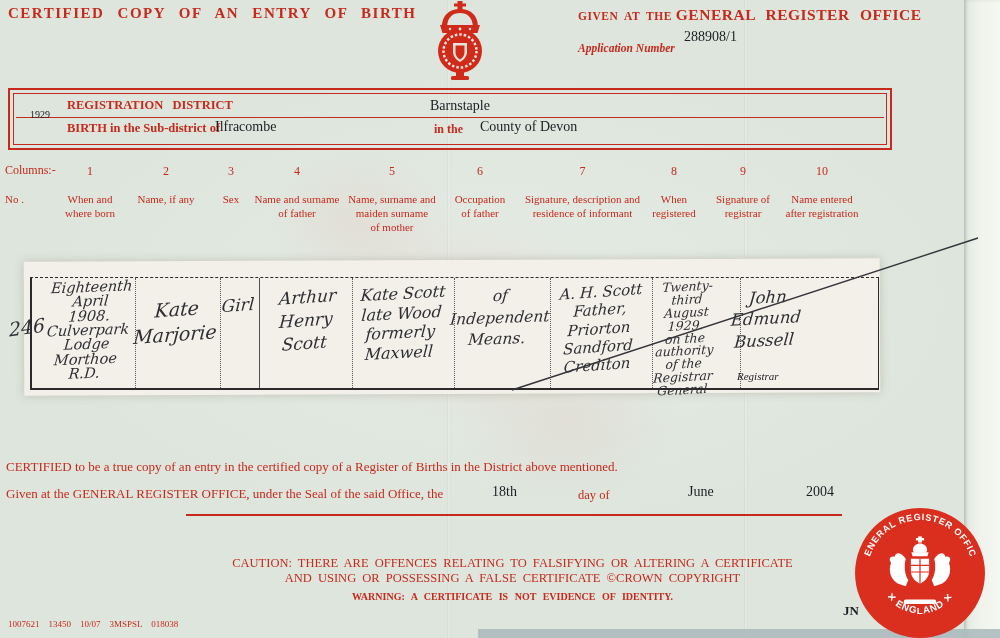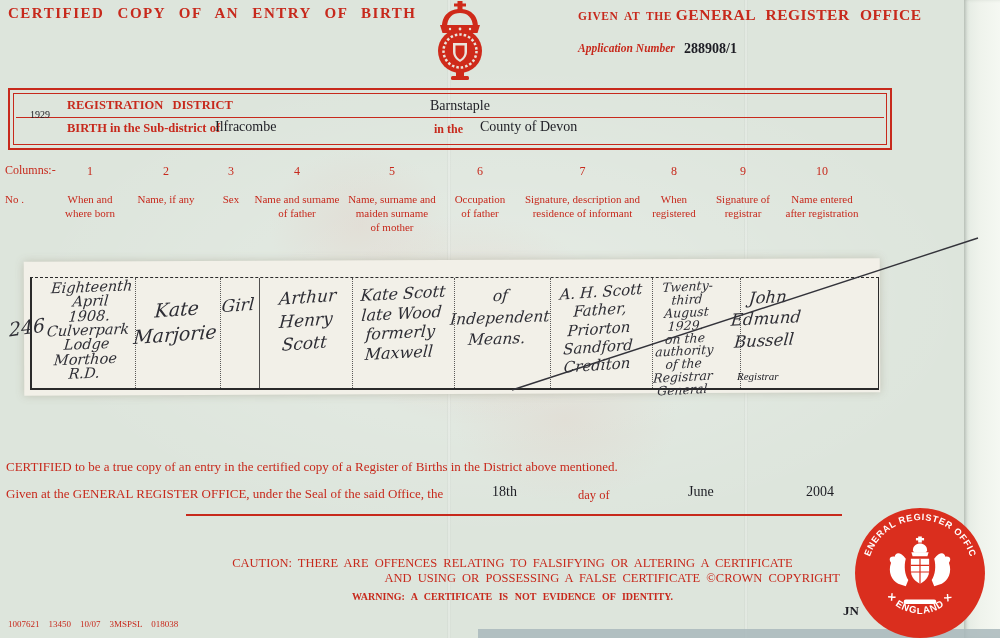--- a/index.html
+++ b/index.html
@@ -67,21 +67,21 @@
       <path d="M28.5,44.5 h9 v7 c0,4.5 -4.5,7 -4.5,7 c0,0 -4.5,-2.5 -4.5,-7 z" fill="#cf2a1a"></path>
     </svg>
   </div>
 
   <div class="abs" style="left:578px;top:6px;">
     <span class="red" style="font-size:11.5px;font-weight:bold;letter-spacing:0.5px;word-spacing:3px;">GIVEN AT THE</span>
     <span class="red" style="font-size:15.5px;font-weight:bold;letter-spacing:0.5px;word-spacing:6px;">GENERAL REGISTER OFFICE</span>
   </div>
 
   <div class="abs red" style="left:578px;top:42px;font-size:11.5px;font-weight:bold;font-style:italic;">Application Number</div>
-  <div class="abs ink" style="left:684px;top:41px;font-size:14px;font-weight:700;">288908/1</div>
+  <div class="abs ink" style="left:684px;top:29px;font-size:14px;font-weight:400;">288908/1</div>
 
   <div class="abs" style="left:8px;top:88px;width:880px;height:58px;border:2px solid #c7291c;">
     <div style="position:absolute;left:3px;top:3px;right:3px;bottom:3px;border:1px solid #c7291c;"></div>
     <div style="position:absolute;left:6px;top:6px;right:6px;height:21px;border-bottom:1px solid #c7291c;"></div>
     <div class="abs red" style="left:57px;top:8px;font-size:12.5px;font-weight:600;word-spacing:6px;">REGISTRATION DISTRICT</div>
     <div class="abs ink" style="left:420px;top:8px;font-size:14px;">Barnstaple</div>
     <div class="abs ink" style="left:20px;top:19px;font-size:10px;">1929</div>
     <div class="abs red" style="left:57px;top:31px;font-size:12.5px;font-weight:600;">BIRTH in the Sub-district of</div>
     <div class="abs ink" style="left:205px;top:29px;font-size:14px;">Ilfracombe</div>
     <div class="abs red" style="left:424px;top:32px;font-size:12px;font-weight:600;">in the</div>
@@ -201,21 +201,21 @@
   <div class="abs red" style="left:6px;top:486px;font-size:13px;">Given at the GENERAL REGISTER OFFICE, under the Seal of the said Office, the</div>
   <div class="abs ink" style="left:492px;top:484px;font-size:14px;">18th</div>
   <div class="abs red" style="left:578px;top:488px;font-size:12.5px;">day of</div>
   <div class="abs ink" style="left:688px;top:484px;font-size:14px;">June</div>
   <div class="abs ink" style="left:806px;top:484px;font-size:14px;">2004</div>
 
   <div class="abs" style="left:186px;top:514px;width:656px;height:2px;background:#c7291c;"></div>
 
 
   <div class="abs red" style="left:185px;top:556px;width:655px;text-align:center;font-size:12.5px;word-spacing:3px;">CAUTION: THERE ARE OFFENCES RELATING TO FALSIFYING OR ALTERING A CERTIFICATE</div>
-  <div class="abs red" style="left:185px;top:571px;width:655px;text-align:right;font-size:12.5px;word-spacing:3px;">AND USING OR POSSESSING A FALSE CERTIFICATE ©CROWN COPYRIGHT</div>
+  <div class="abs red" style="left:185px;top:571px;width:655px;text-align:center;font-size:12.5px;word-spacing:3px;">AND USING OR POSSESSING A FALSE CERTIFICATE ©CROWN COPYRIGHT</div>
   <div class="abs red" style="left:185px;top:591px;width:655px;text-align:center;font-size:10px;font-weight:bold;word-spacing:4px;">WARNING: A CERTIFICATE IS NOT EVIDENCE OF IDENTITY.</div>
 
   <div class="abs red" style="left:8px;top:619px;font-size:9px;white-space:pre;">1007621    13450    10/07    3MSPSL    018038</div>
 
   <div class="abs ink" style="left:843px;top:603px;font-size:13px;font-weight:bold;">JN</div>
 
   <div class="abs" style="left:853px;top:506px;">
     <svg width="134" height="134" viewBox="0 0 132 132">
       <defs>
         <path id="sealTop" d="M 17.1,48.2 A 52,52 0 0 1 114.9,48.2"></path>

